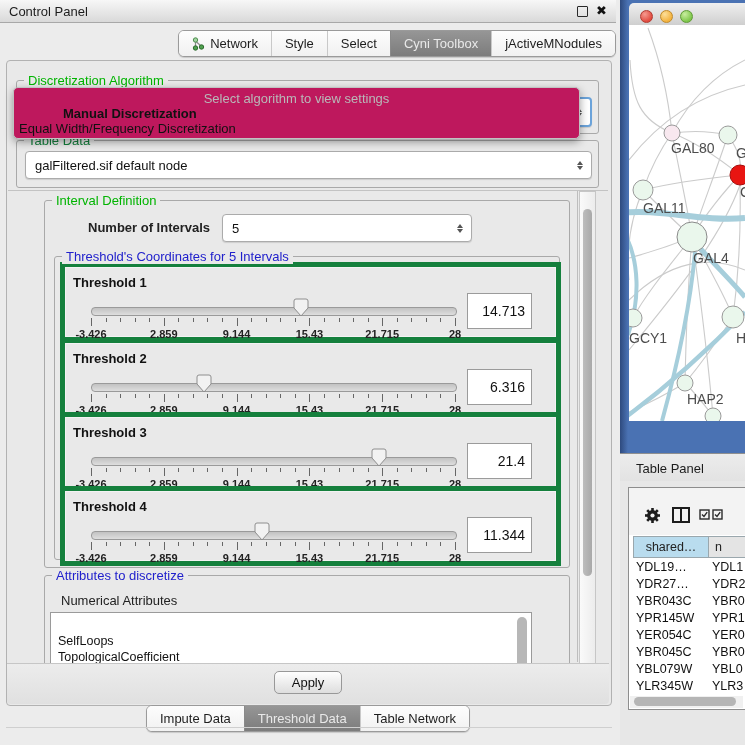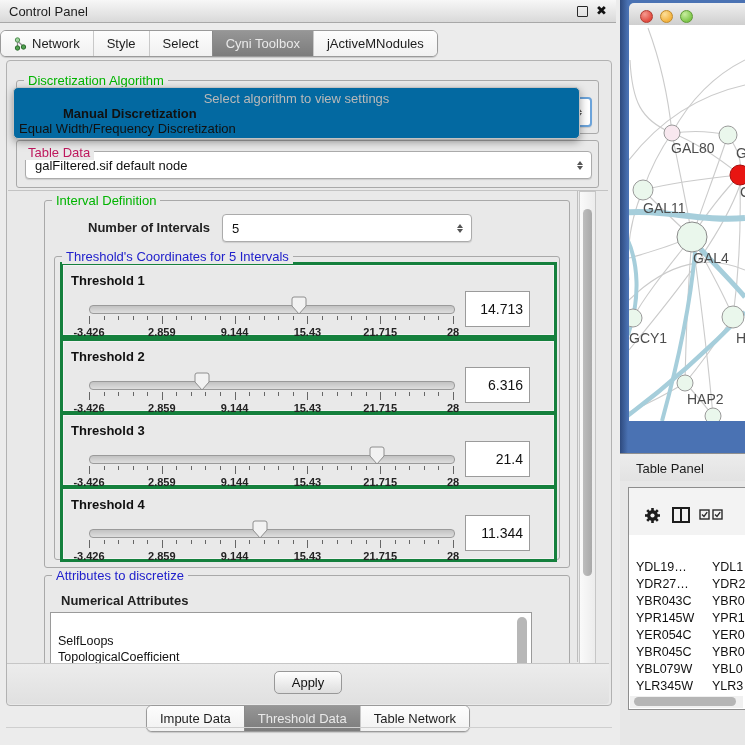--- a/index.html
+++ b/index.html
@@ -8,63 +8,63 @@
   .abs{position:absolute;}
 
   
   .titlebar{left:0;top:0;width:616px;height:22px;background:linear-gradient(#f7f7f7,#d9d9d9);
             border-bottom:1px solid #a8a8a8;}
   .titlebar .ttl{position:absolute;left:9px;top:4px;font-size:13px;color:#1c1c1c;}
   .float-ic{position:absolute;right:28px;top:6px;width:9px;height:9px;border:1.5px solid #2a2a2a;border-radius:1px;}
   .close-ic{position:absolute;right:9px;top:3px;font-size:13px;font-weight:bold;color:#111;}
 
   
-  .toptabs{left:0;top:30px;width:616px;display:flex;justify-content:flex-start;}
+  .toptabs{left:0;top:30px;width:616px;display:flex;justify-content:flex-end;}
   .tabgroup{display:inline-flex;border:1px solid #9a9a9a;border-radius:6px;overflow:hidden;
             background:#fcfcfc;box-shadow:0 1px 1px rgba(0,0,0,.15);}
   .tab{padding:5px 13px;font-size:13px;color:#1d1d1d;background:linear-gradient(#fdfdfd,#f1f1f1);
        display:flex;align-items:center;gap:5px;border-left:1px solid #c9c9c9;}
   .tab:first-child{border-left:none;}
   .tab.sel{background:linear-gradient(#969696,#7c7c7c);color:#e9e9e9;border-left-color:#8a8a8a;}
 
   
   .panel{left:6px;top:60px;width:604px;height:644px;background:#e9e9e9;border:1px solid #b2b2b2;border-radius:4px;}
 
   .grouplab{position:absolute;background:#e9e9e9;padding:0 4px;font-size:13px;z-index:3;}
   .g-green{color:#00b400;}
   .g-blue{color:#2121cc;}
-  .g-dark{color:#be185d;margin-top:12px;}
+  .g-dark{color:#15803d;}
   .groupbox{position:absolute;border:1px solid #a9a9a9;border-radius:3px;}
 
   
   .combo{position:absolute;background:#fff;border:1px solid #ababab;border-radius:4px;
          box-shadow:inset 0 1px 0 #fff,0 1px 1px rgba(0,0,0,.12);display:flex;align-items:center;}
   .combo .val{flex:1;padding-left:9px;font-size:13px;color:#111;}
   .spin{width:14px;margin-right:4px;display:flex;flex-direction:column;align-items:center;gap:1px;}
   .spin i{display:block;width:0;height:0;border-left:3.5px solid transparent;border-right:3.5px solid transparent;}
   .spin .up{border-bottom:4px solid #555;}
   .spin .dn{border-top:4px solid #555;}
   .focusring{border:2px solid #6ba3da !important;}
 
   
-  .popup{left:13px;top:87px;width:565px;height:50px;background:#0369a1;border:1px solid #c2c2c2;
+  .popup{left:13px;top:87px;width:565px;height:50px;background:#be185d;border:1px solid #c2c2c2;
          border-radius:5px;box-shadow:0 3px 9px rgba(0,0,0,.38);z-index:5;}
   .popup .ph{position:absolute;left:0;right:0;top:3px;text-align:center;color:#b9b9b9;font-size:13px;}
   .popup .opt{position:absolute;left:5px;right:5px;font-size:13px;color:#111;white-space:nowrap;}
   .popup .opt.b{top:18px;font-weight:bold;padding-left:44px;}
   .popup .opt.r{top:33px;}
 
   
   .vline{position:absolute;background:#bdbdbd;width:1px;}
   .hline{position:absolute;background:#c3c3c3;height:1px;}
   .sbar-v{position:absolute;background:linear-gradient(90deg,#fafafa,#ececec);border:1px solid #c6c6c6;}
   .sbar-thumb{position:absolute;background:linear-gradient(90deg,#bdbdbd,#a9a9a9);border-radius:5px;}
 
   
-  .tpanel{position:absolute;width:491px;height:70px;border:3px solid #15803d;background:#e9e9e9;
+  .tpanel{position:absolute;width:491px;height:70px;border:5px solid #15803d;background:#e9e9e9;
           box-shadow:inset 0 0 0 1px #f3f3f3;}
   .tpanel .tlab{position:absolute;left:8px;top:8px;font-weight:bold;font-size:13px;color:#111;}
   .track{position:absolute;left:26px;top:40px;width:364px;height:7px;border-radius:4px;
          background:linear-gradient(#c2c2c2,#dedede);border:1px solid #9a9a9a;}
   .thumb{position:absolute;top:31px;width:16px;height:20px;z-index:2;}
   .ticks{position:absolute;left:26px;top:51px;width:364px;height:9px;}
   .tick{position:absolute;top:0;width:1px;height:4px;background:#666;}
   .tick.major{height:8px;}
   .scale{position:absolute;left:26px;top:61px;width:364px;height:12px;}
   .slab{position:absolute;transform:translateX(-50%);font-size:11px;font-weight:bold;color:#222;white-space:nowrap;}
@@ -382,21 +382,21 @@
       <span class="slab" style="left: 40%;">9.144</span>
       <span class="slab" style="left: 60%;">15.43</span>
       <span class="slab" style="left: 80%;">21.715</span>
       <span class="slab" style="left: 100%;">28</span>
     </div>
   <div class="valbox">11.344</div>
 </div>
 
 <div class="groupbox" style="left:44px;top:575px;width:524px;height:120px;"></div>
 <span class="grouplab g-blue" style="left:52px;top:568px;">Attributes to discretize</span>
-<span class="abs" style="left:48px;top:593px;font-weight:bold;padding-left:13px;">Numerical Attributes</span>
+<span class="abs" style="left:48px;top:593px;font-weight:normal;padding-left:13px;">Numerical Attributes</span>
 <div class="abs attrlist">
   <div class="items">
       <div class="li">SelfLoops</div>
       <div class="li">TopologicalCoefficient</div>
       <div class="li">BetweennessCentrality</div>
     </div>
   <div class="listscroll"></div>
 </div>
 
 <div class="abs applyarea">
@@ -505,20 +505,24 @@
     </svg>
     <svg width="11" height="11" viewBox="0 0 11 11" style="position:absolute;left:70px;top:21px;">
       <rect x="1" y="1" width="9" height="9" fill="none" stroke="#2a2a2a" stroke-width="1.4"></rect>
       <path d="M3,5.5 L5,7.5 L8.2,3.2" fill="none" stroke="#2a2a2a" stroke-width="1.4"></path>
     </svg>
     <svg width="11" height="11" viewBox="0 0 11 11" style="position:absolute;left:83px;top:21px;">
       <rect x="1" y="1" width="9" height="9" fill="none" stroke="#2a2a2a" stroke-width="1.4"></rect>
       <path d="M3,5.5 L5,7.5 L8.2,3.2" fill="none" stroke="#2a2a2a" stroke-width="1.4"></path>
     </svg>
   </div>
+  <div class="tp-head">
+    <div class="hc hc1">shared…</div>
+    <div class="hc hc2">n</div>
+  </div>
   <div class="tp-rows">
       <div class="tr">
         <div class="td td1">YDL19…</div>
         <div class="td td2">YDL1</div>
       </div>
       <div class="tr">
         <div class="td td1">YDR27…</div>
         <div class="td td2">YDR2</div>
       </div>
       <div class="tr">

